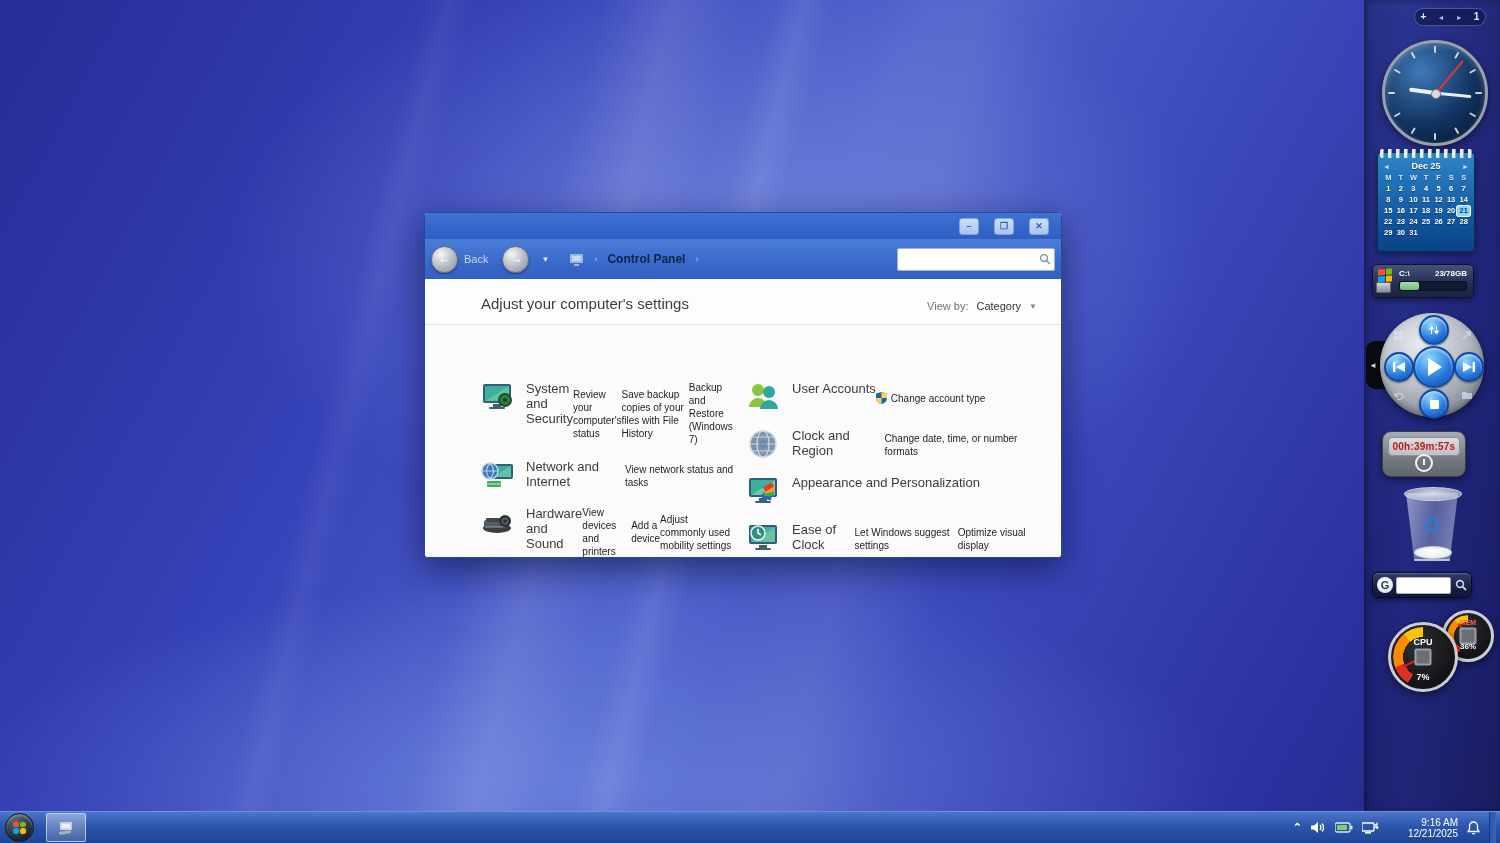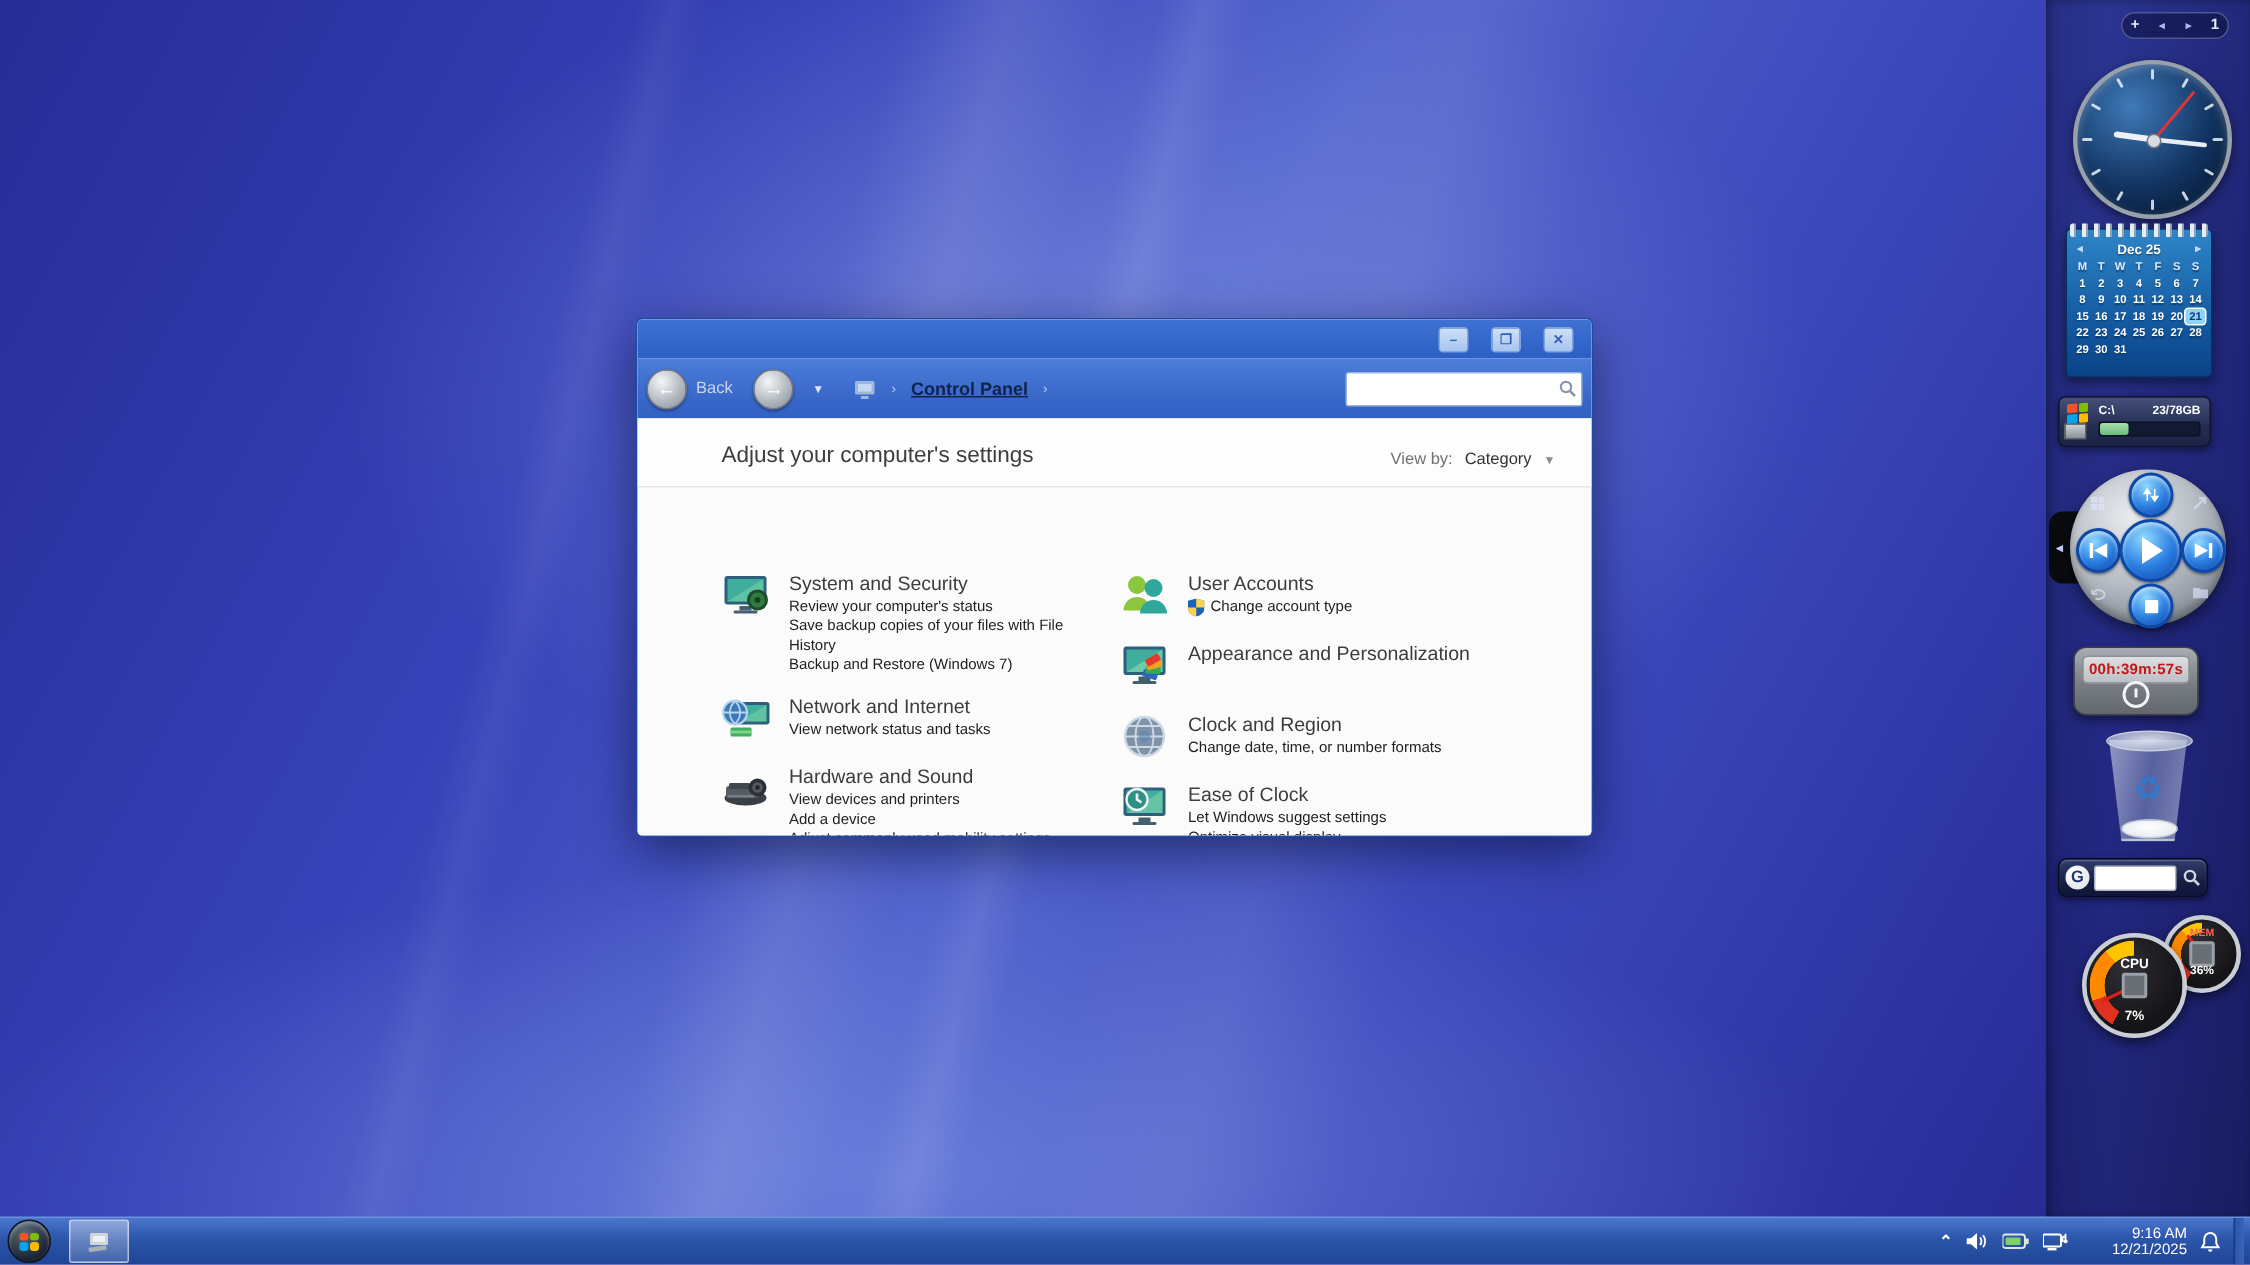--- a/index.html
+++ b/index.html
@@ -138,39 +138,39 @@
     display:flex;align-items:center;justify-content:center;font-size:9px;font-weight:bold;color:#2f5fc0;line-height:1;cursor:default;}
   .win-nav{height:40px;background:linear-gradient(#4c7dd8,#3766c8 70%,#3161c2);display:flex;align-items:center;padding:0 6px;gap:6px;}
   .nav-circle{width:25px;height:25px;border-radius:50%;display:flex;align-items:center;justify-content:center;
     background:radial-gradient(circle at 36% 30%, #f4f6f8, #aeb4bc 60%, #868d96);
     border:1px solid #6f7680;color:#fff;font-size:13px;font-weight:bold;box-shadow:0 1px 2px rgba(0,0,0,.4);cursor:default;}
   .nav-circle span{margin-top:-2px;}
   .nav-back-label{color:#c9d6ee;font-size:11px;margin-right:8px;}
   .nav-chevron{color:#dce6f8;font-size:8px;margin:0 6px;}
   .nav-crumb-icon{width:15px;height:13px;margin-left:8px;}
   .crumb-sep{color:#bcd0f0;font-size:9px;margin:0 4px;}
-  .crumb{color:#10234a;font-size:12px;font-weight:bold;text-decoration:underline;}
+  .crumb{color:#10234a;font-size:12px;font-weight:bold;}
   .nav-search{margin-left:auto;width:156px;height:21px;background:#fff;border:1px solid #9db4da;border-radius:2px;display:flex;align-items:center;}
   .nav-search input{flex:1;border:none;outline:none;height:15px;font-size:11px;padding:0 4px;min-width:0;background:transparent;}
   .nav-search .mag{flex:0 0 auto;width:18px;display:flex;align-items:center;justify-content:center;}
 
   .win-body{position:relative;height:278px;background:#fbfbfb;}
   .body-header{display:flex;align-items:flex-end;padding:16px 24px 12px 56px;border-bottom:1px solid #e6e6e6;background:#fdfdfd;}
   .body-title{font-size:15px;color:#3d3d3d;}
   .viewby{margin-left:auto;display:flex;align-items:center;gap:8px;}
   .viewby-label{font-size:11px;color:#707070;}
   .viewby-value{font-size:11px;color:#333;cursor:default;}
   .viewby-caret{font-size:8px;color:#8a8a8a;}
 
   .col{position:absolute;top:102px;display:flex;flex-direction:column;gap:13px;}
   .col.left{left:56px;width:254px;}
   .col.right{left:322px;width:290px;}
   .cat{display:flex;gap:11px;}
   .cat-icon{flex:0 0 34px;width:34px;height:34px;}
-  .cat-text{display:flex;flex-direction:column;}
+  .cat-text{display:flex;flex-direction:row;}
   .cat-title{font-size:13px;color:#3c3c3c;margin-bottom:2px;cursor:default;}
   .cat-task{font-size:10px;color:#1e1e1e;line-height:13px;cursor:default;display:flex;align-items:center;gap:4px;}
 
   
   .taskbar{position:absolute;left:0;bottom:0;width:1500px;height:31px;
     background:linear-gradient(#4a76cc,#2c56ab 45%,#1e4596);border-top:1px solid #6c92dd;display:flex;align-items:center;}
   .start-orb{position:relative;width:27px;height:27px;border-radius:50%;margin-left:5px;
     background:radial-gradient(circle at 38% 30%, #5a6a7a, #1a2330 70%);
     border:1px solid #0e1620;box-shadow:inset 0 2px 3px rgba(255,255,255,.4);display:flex;align-items:center;justify-content:center;cursor:default;}
   .orb-flag{width:13px;height:12px;display:grid;grid-template-columns:1fr 1fr;grid-template-rows:1fr 1fr;gap:1px;}
@@ -501,51 +501,51 @@
                   <path d="M5.5 0 L11 1.5 V6 C11 9.5 8.5 11.3 5.5 12 C2.5 11.3 0 9.5 0 6 V1.5 Z" fill="#1b62b8"></path>
                   <path d="M5.5 0 L11 1.5 V6 H5.5 Z" fill="#ffd24a"></path>
                   <path d="M5.5 6 H0 C0 9.5 2.5 11.3 5.5 12 Z" fill="#ffd24a"></path>
                 </svg>
               <span>Change account type</span>
             </span>
           </div>
         </div>
         <div class="cat">
           <svg class="cat-icon" viewBox="0 0 34 34">
+              <circle cx="16" cy="16" r="13" fill="#7f93a8"></circle>
+              <circle cx="16" cy="16" r="13" fill="none" stroke="#cdd8e2" stroke-width="1.6"></circle>
+              <ellipse cx="16" cy="16" rx="6" ry="13" fill="none" stroke="#cdd8e2" stroke-width="1.2"></ellipse>
+              <path d="M3 16 H29 M5 9 H27 M5 23 H27" stroke="#cdd8e2" stroke-width="1.2" fill="none"></path>
+              <circle cx="16" cy="16" r="4" fill="#5a86b4" opacity=".6"></circle>
+            </svg>
+          <div class="cat-text">
+            <span class="cat-title">Clock and Region</span>
+            <span class="cat-task">Change date, time, or number formats</span>
+          </div>
+        </div>
+        <div class="cat">
+          <svg class="cat-icon" viewBox="0 0 34 34">
               <rect x="2" y="3" width="28" height="19" rx="2" fill="#2e5f7d"></rect>
               <rect x="4" y="5" width="24" height="15" fill="#3fae9c"></rect>
               <path d="M4 20 L28 5 L28 20 Z" fill="#8fd8b0" opacity=".6"></path>
               <rect x="12" y="23" width="8" height="3" fill="#44606e"></rect>
               <rect x="8" y="26" width="16" height="2" rx="1" fill="#44606e"></rect>
               <g transform="translate(17,14)">
                 <rect x="0" y="4" width="10" height="5" rx="1" fill="#2d66c4" transform="rotate(18)"></rect>
                 <rect x="0" y="2" width="10" height="5" rx="1" fill="#2fae4e" transform="rotate(2)"></rect>
                 <rect x="0" y="0" width="10" height="5" rx="1" fill="#f6a020" transform="rotate(-14)"></rect>
                 <rect x="0" y="-2" width="10" height="5" rx="1" fill="#e23b2e" transform="rotate(-30)"></rect>
               </g>
             </svg>
           <div class="cat-text">
             <span class="cat-title">Appearance and Personalization</span>
           </div>
         </div>
         <div class="cat">
           <svg class="cat-icon" viewBox="0 0 34 34">
-              <circle cx="16" cy="16" r="13" fill="#7f93a8"></circle>
-              <circle cx="16" cy="16" r="13" fill="none" stroke="#cdd8e2" stroke-width="1.6"></circle>
-              <ellipse cx="16" cy="16" rx="6" ry="13" fill="none" stroke="#cdd8e2" stroke-width="1.2"></ellipse>
-              <path d="M3 16 H29 M5 9 H27 M5 23 H27" stroke="#cdd8e2" stroke-width="1.2" fill="none"></path>
-              <circle cx="16" cy="16" r="4" fill="#5a86b4" opacity=".6"></circle>
-            </svg>
-          <div class="cat-text">
-            <span class="cat-title">Clock and Region</span>
-            <span class="cat-task">Change date, time, or number formats</span>
-          </div>
-        </div>
-        <div class="cat">
-          <svg class="cat-icon" viewBox="0 0 34 34">
               <rect x="2" y="3" width="28" height="19" rx="2" fill="#2e5f7d"></rect>
               <rect x="4" y="5" width="24" height="15" fill="#3fae9c"></rect>
               <path d="M4 20 L28 5 L28 20 Z" fill="#8fd8b0" opacity=".5"></path>
               <rect x="12" y="23" width="8" height="3" fill="#44606e"></rect>
               <rect x="8" y="26" width="16" height="2" rx="1" fill="#44606e"></rect>
               <circle cx="11" cy="11" r="7" fill="#2e8f84"></circle>
               <circle cx="11" cy="11" r="7" fill="none" stroke="#eaf4f2" stroke-width="1.6"></circle>
               <path d="M11 7 V11 L14 13" stroke="#eaf4f2" stroke-width="1.8" fill="none"></path>
             </svg>
           <div class="cat-text">

